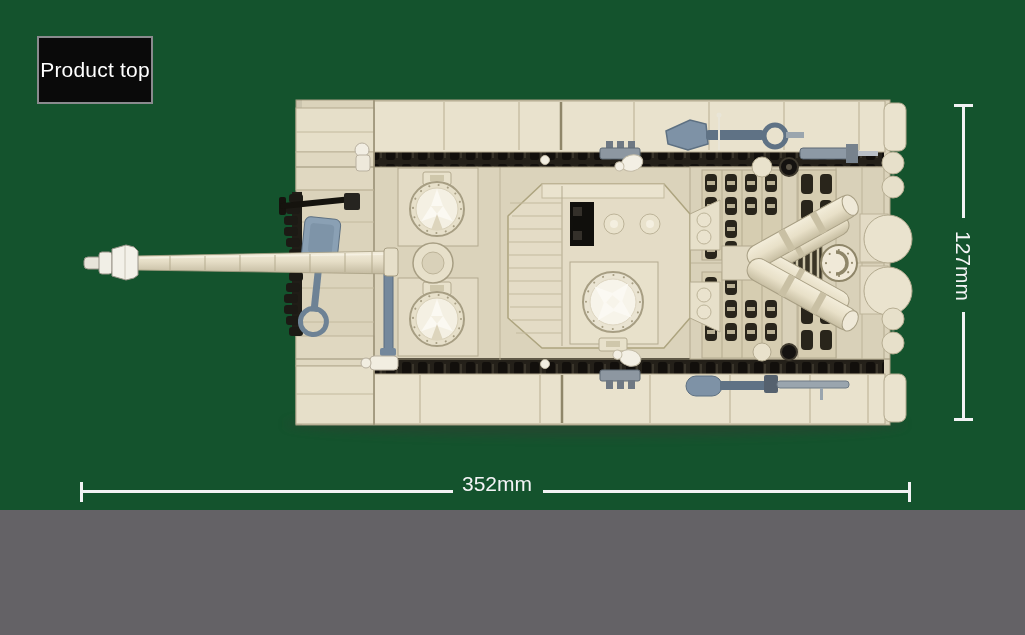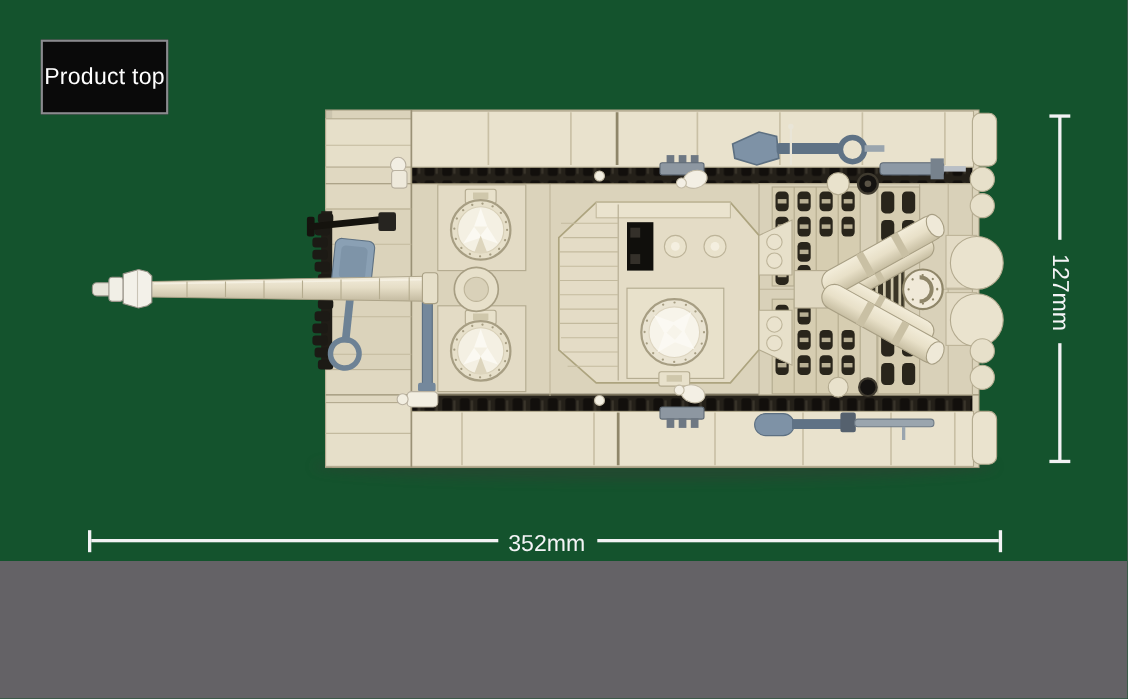--- a/index.html
+++ b/index.html
@@ -9,21 +9,21 @@
   .label-box{position:absolute;left:37px;top:36px;width:112px;height:64px;background:#0a0a0a;
              border:2px solid #8a8a8e;display:flex;align-items:center;justify-content:center;}
   .label-box span{color:#ffffff;font-size:21px;letter-spacing:0.2px;}
   
   .dim{position:absolute;background:#f2f2f4;}
   .dim-h{height:3px;}
   .dim-v{width:3px;}
   .cap-v{position:absolute;width:3px;height:20px;background:#f2f2f4;}
   .cap-h{position:absolute;width:19px;height:3px;background:#f2f2f4;}
   .dim-label{position:absolute;color:#f4f4f6;font-size:21px;text-align:center;}
-  #width-label{left:447px;top:483px;width:100px;}
+  #width-label{left:447px;top:472px;width:100px;}
   #height-label{left:913px;top:254px;width:100px;transform:rotate(90deg);transform-origin:center;}
   
   .divider{position:absolute;left:0;top:563px;width:1025px;height:3px;background:#dcdcdf;}
   svg{position:absolute;left:0;top:0;}
 </style>
 </head>
 <body>
 
 <div id="screen">
 

